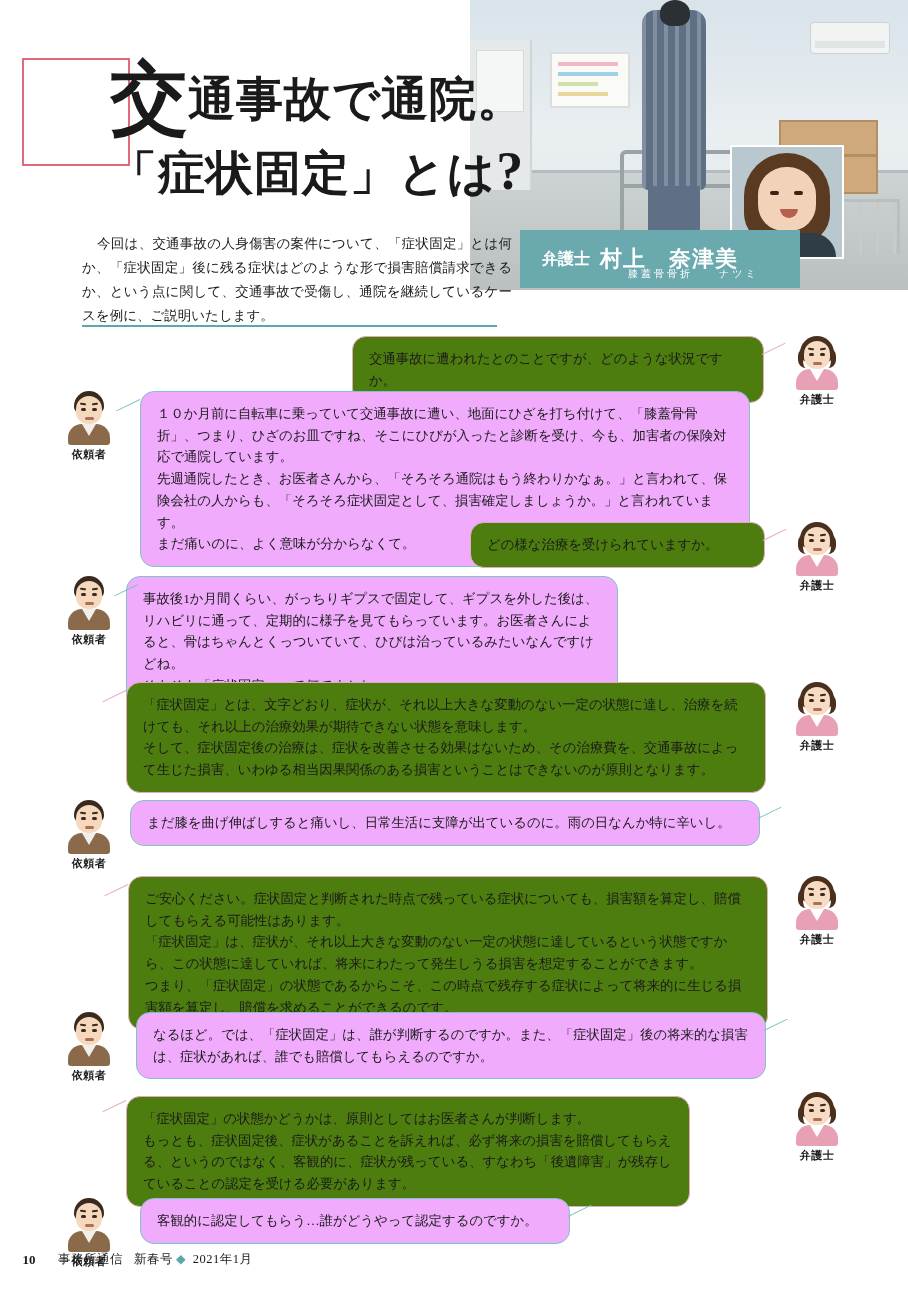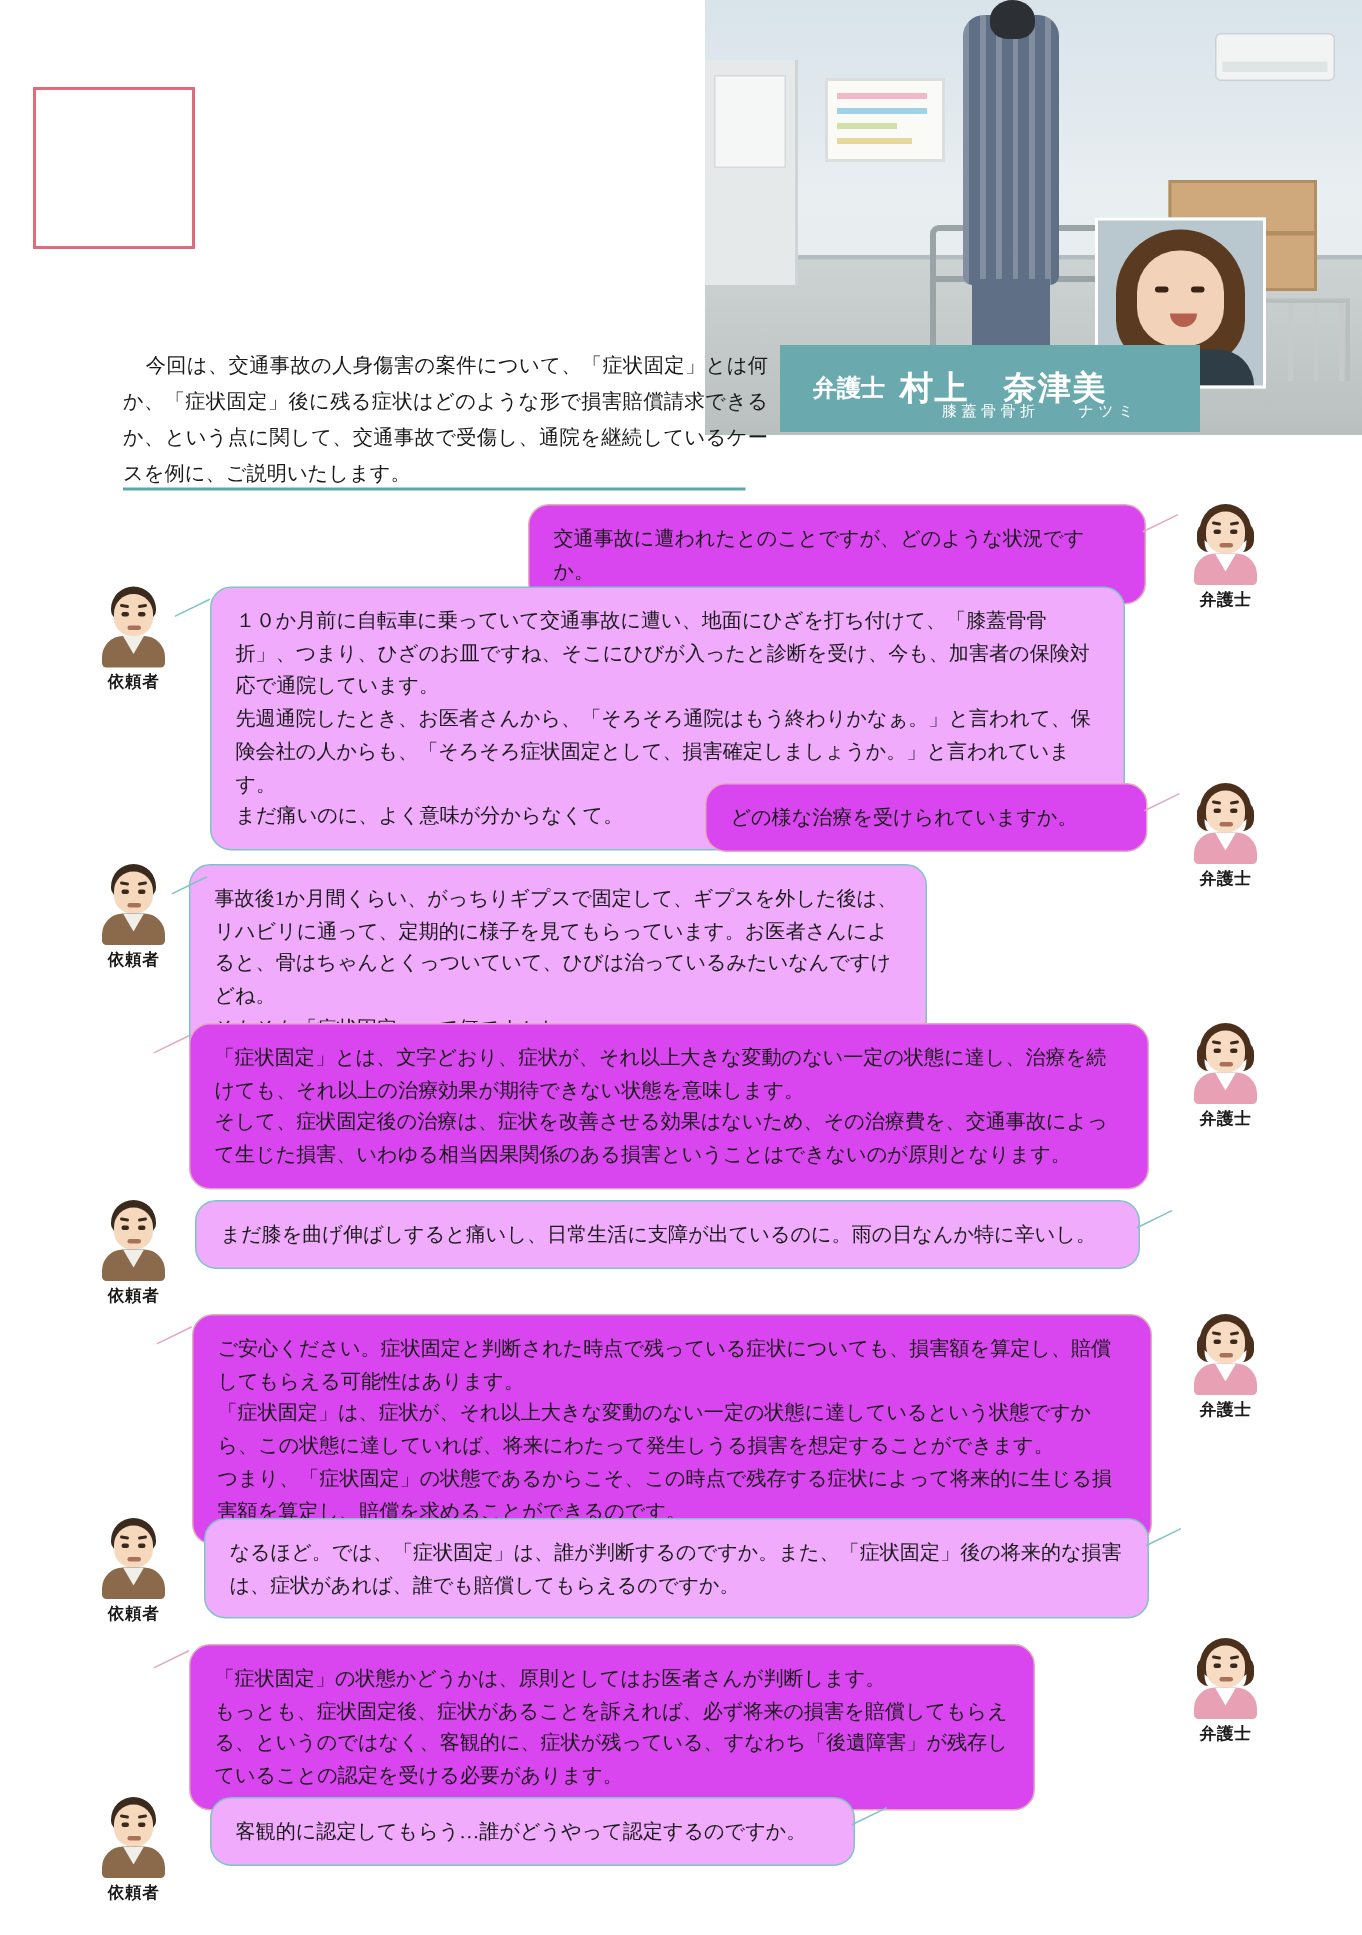--- a/index.html
+++ b/index.html
@@ -335,21 +335,21 @@
     box-sizing: border-box;
     border-radius: 14px;
     padding: 11px 16px;
     font-size: 13.4px;
     line-height: 1.62;
     border: 1.4px solid #7fc3c6;
     background: #f0abfc;
   }
   .bubble.lawyer {
     border-color: #e3a9bd;
-    background: #d946ef;
+    background: #4d7c0f;
   }
   .avatar {
     position: absolute;
     width: 54px;
     text-align: center;
   }
   .avatar .who {
     font-size: 11px;
     font-weight: bold;
     margin-top: 2px;
@@ -495,20 +495,28 @@
       <div class="pp-hair"></div>
       <div class="pp-face"></div>
       <div class="pp-eye-l"></div>
       <div class="pp-eye-r"></div>
       <div class="pp-mouth"></div>
       <div class="pp-body"></div>
     </div>
 
     <div class="title-square"></div>
 
+    <div class="title-block">
+      <div class="title-line1">
+        <span class="big">交</span><span>通事故で通院。</span>
+      </div>
+      <div class="title-line2">
+        <span>「症状固定」とは</span><span class="qm">?</span>
+      </div>
+    </div>
 
     <div class="lead">
       <span class="indent"></span><span>今回は、交通事故の人身傷害の案件について、「症状固定」とは何か、「症状固定」後に残る症状はどのような形で損害賠償請求できるか、という点に関して、交通事故で受傷し、通院を継続しているケースを例に、ご説明いたします。</span>
     </div>
     <div class="lead-rule"></div>
 
     <div class="lawyer-band">
       <span class="lb-title">弁護士</span>
       <span class="lb-name">村上　奈津美</span>
       <span class="lb-kana">膝蓋骨骨折　　ナツミ</span>
@@ -718,14 +726,21 @@
           </div>
           <div class="who">依頼者</div>
         </div>
         <div class="bubble" style="position: absolute; left: 140px; width: 430px; top: 0px;">
           <div>客観的に認定してもらう…誰がどうやって認定するのですか。</div>
         </div>
         <div class="tail right" style="left: 568px; top: 18px;"></div>
       </div>
     </div>
 
+  <div class="footer">
+    <div class="pageno">10</div>
+    <div class="ftext">
+      <span>事務所通信</span>
+      &nbsp;&nbsp;<span>新春号</span><span class="dia">◆</span>&nbsp;<span>2021年1月</span>
+    </div>
+  </div>
 
 </div>
 
 </body></html>

